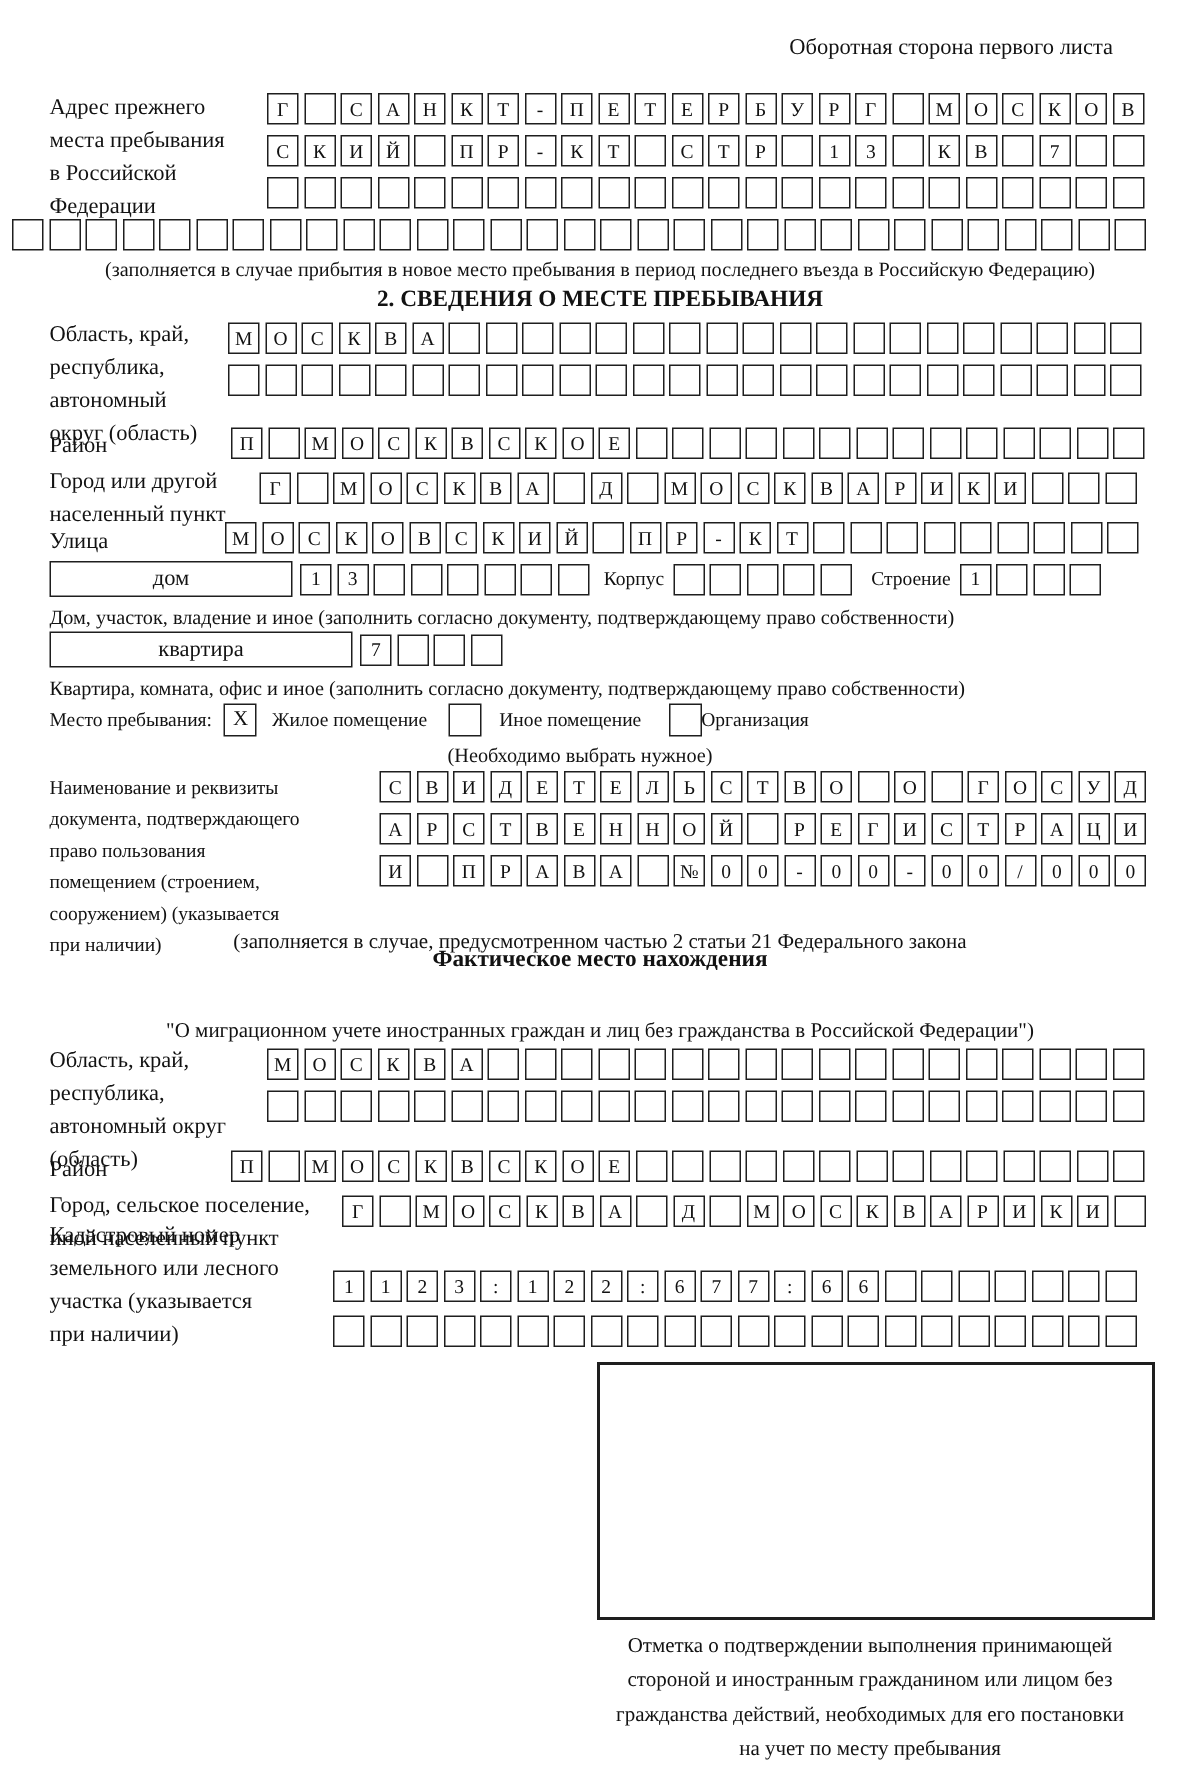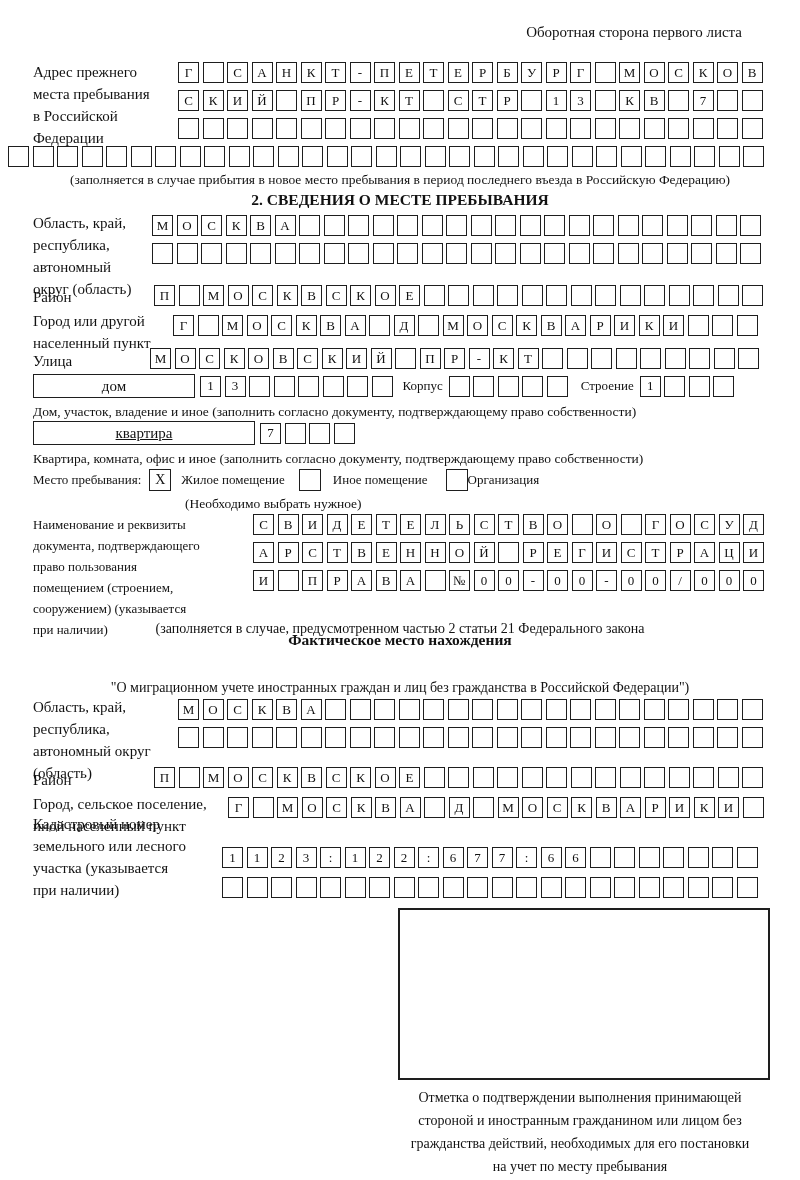--- a/index.html
+++ b/index.html
@@ -318,40 +318,40 @@
     <div class="boxrow">
         <span class="cell">1</span>
         <span class="cell"></span>
         <span class="cell"></span>
         <span class="cell"></span>
       </div>
   </div>
   <div class="abs note" style="left:33px;top:403px;">Дом, участок, владение и иное (заполнить согласно документу, подтверждающему право собственности)</div>
 
   <div class="abs flexline" style="left:33px;top:421px;">
-    <div class="rectbox" style="width:222px;text-decoration:underline;">квартира</div>
+    <div class="rectbox" style="width:202px;">квартира</div>
     <div class="boxrow" style="margin-left:5px;">
         <span class="cell">7</span>
         <span class="cell"></span>
         <span class="cell"></span>
         <span class="cell"></span>
       </div>
   </div>
   <div class="abs note" style="left:33px;top:450px;">Квартира, комната, офис и иное (заполнить согласно документу, подтверждающему право собственности)</div>
 
   <div class="abs flexline" style="left:33px;top:469px;">
     <div class="inlbl">Место пребывания:</div>
     <span class="cell" style="width:22px;height:22px;margin-left:8px;font-size:14px;">X</span>
     <div class="inlbl" style="margin-left:10px;">Жилое помещение</div>
     <span class="cell" style="width:22px;height:22px;margin-left:14px;"></span>
     <div class="inlbl" style="margin-left:12px;">Иное помещение</div>
     <span class="cell" style="width:22px;height:22px;margin-left:18px;"></span>
     <div class="inlbl" style="">Организация</div>
   </div>
-  <div class="abs note" style="left:185px;top:495px;width:290px;text-align:left;">(Необходимо выбрать нужное)</div>
+  <div class="abs note" style="left:185px;top:495px;width:290px;text-align:right;">(Необходимо выбрать нужное)</div>
 
   <div class="abs lbl21" style="left:33px;top:514px;">Наименование и реквизиты
 документа, подтверждающего
 право пользования
 помещением (строением,
 сооружением) (указывается
 при наличии)</div>
   <div class="abs boxrow" style="left:253px;top:514px;">
       <span class="cell">С</span>
       <span class="cell">В</span>

